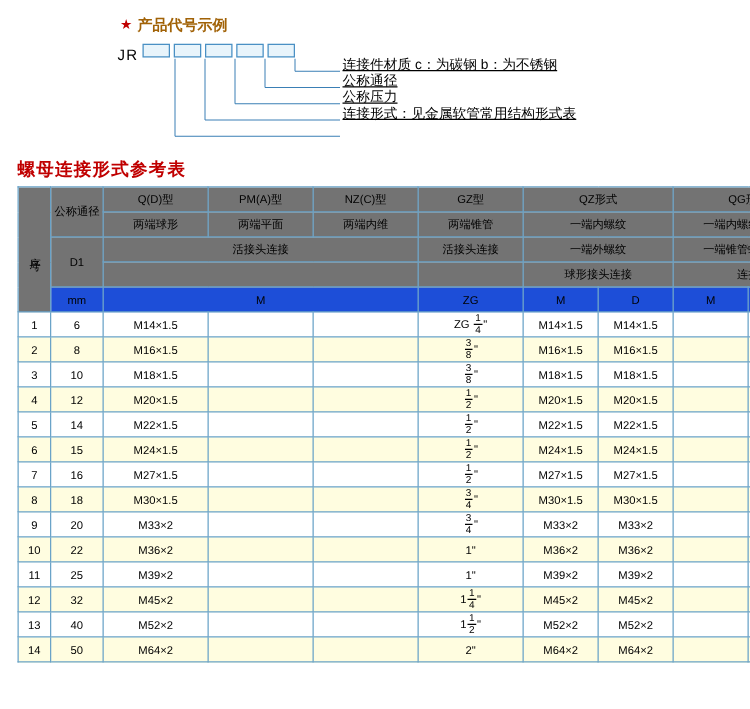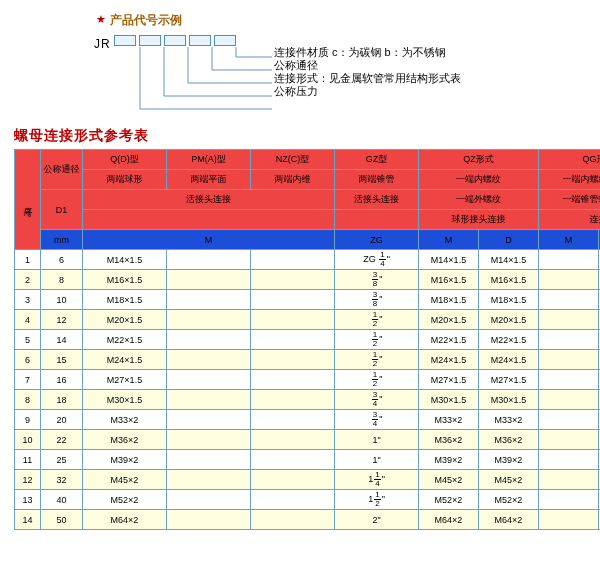--- a/index.html
+++ b/index.html
@@ -45,21 +45,21 @@
     display:inline-block;
     width:20px;height:9px;
     border:1px solid #4a90c4;
     background:#e8f4fb;
     margin-left:3px;
     vertical-align:2px;
   }
   
   .leader-svg{position:absolute;left:0;top:0;width:600px;height:115px;}
   .notes{position:absolute;left:274px;top:46px;font-size:11px;line-height:13px;white-space:nowrap;}
-  .notes div{height:13px;}
+  .notes div{height:13px;text-decoration:underline;}
 
   
   .table-title{
     margin:0 17px 4px 14px;
     font-size:14px;
     font-weight:bold;
     color:#c00000;
     letter-spacing:1px;
   }
 
@@ -73,21 +73,21 @@
   }
   table.main td, table.main th{
     border:1px solid #6aa3c8;
     text-align:center;
     vertical-align:middle;
     padding:0;
     height:19px;
     font-weight:normal;
     color:#000;
   }
-  .hdr{ background:#ef4444; }
+  .hdr{ background:#737373; }
   .hdr-blue{ background:#1d4ed8; }
   .row-white{ background:#ffffff; }
   .row-yellow{ background:#fffde0; }
   .sn{width:26px;}
   .dn{width:42px;}
   .c3{width:84px;}
   .c4{width:84px;}
   .c5{width:84px;}
   .c6{width:84px;}
   .c7{width:60px;}
@@ -134,22 +134,22 @@
     <line x1="188" y1="83" x2="272" y2="83" stroke="#3a7fb5" stroke-width="0.8"></line>
     <line x1="212" y1="47" x2="212" y2="70" stroke="#3a7fb5" stroke-width="0.8"></line>
     <line x1="212" y1="70" x2="272" y2="70" stroke="#3a7fb5" stroke-width="0.8"></line>
     <line x1="236" y1="47" x2="236" y2="57" stroke="#3a7fb5" stroke-width="0.8"></line>
     <line x1="236" y1="57" x2="272" y2="57" stroke="#3a7fb5" stroke-width="0.8"></line>
   </svg>
 
   <div class="notes">
     <div>连接件材质  c：为碳钢  b：为不锈钢</div>
     <div>公称通径</div>
+    <div>公称压力</div>
     <div>连接形式：见金属软管常用结构形式表</div>
-    <div>公称压力</div>
   </div>
 </div>
 
 <div class="table-title">螺母连接形式参考表</div>
 
 <table class="main">
   <colgroup>
     <col class="sn">
       <col class="dn">
       <col class="c3">

